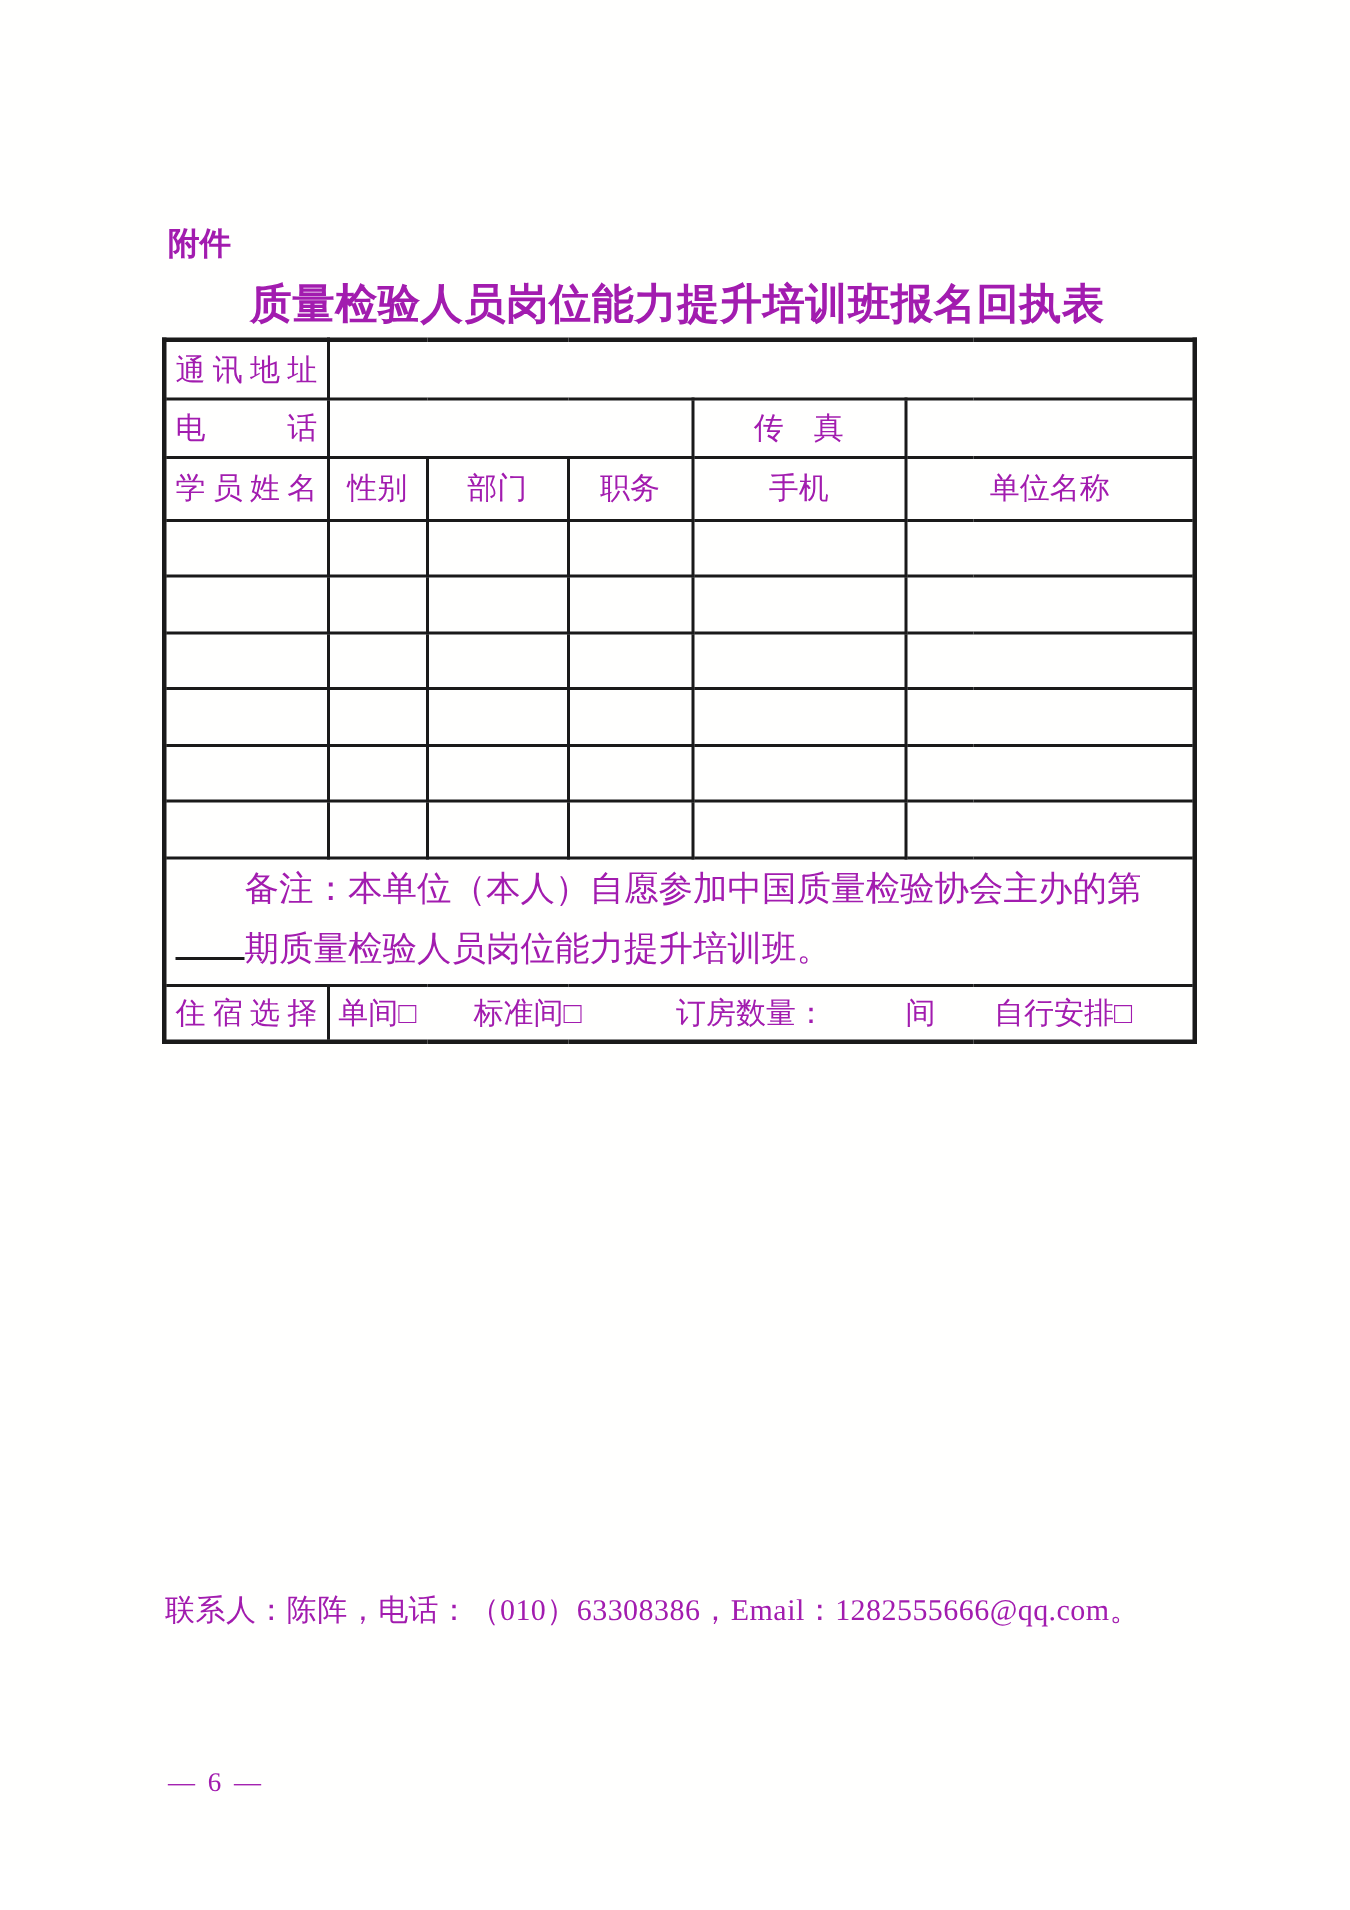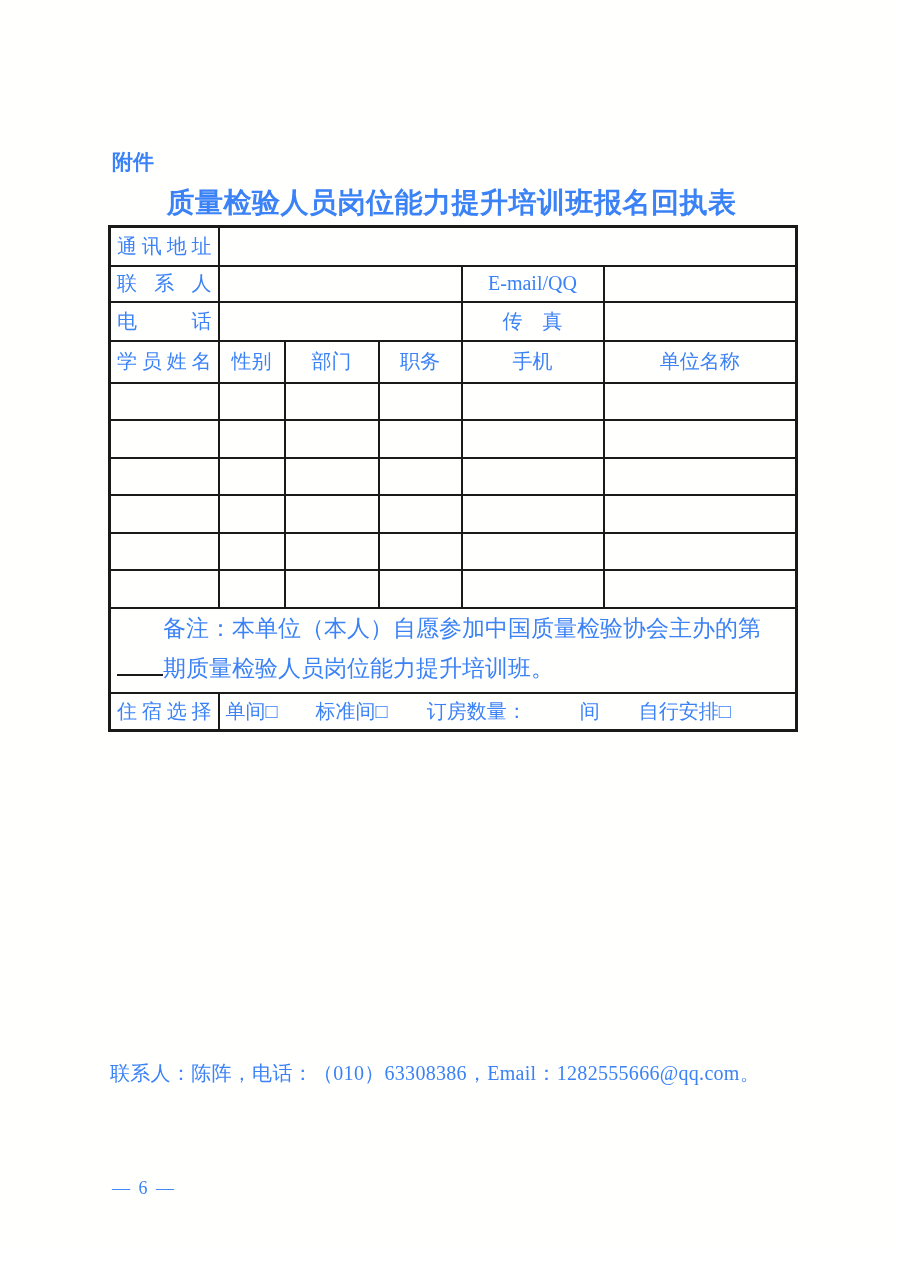--- a/index.html
+++ b/index.html
@@ -2,21 +2,21 @@
 <html><head>
 <meta charset="utf-8">
 <style>
   html, body { margin:0; padding:0; background:#ffffff; }
   .page {
     position: relative;
     width: 900px;
     height: 1246px;
     background: #fffffe;
     font-family: "Liberation Serif", serif;
-    color: #3b82f6;
+    color: #a21caf;
     overflow: hidden;
   }
   .attachment-label {
     position: absolute;
     left: 112px; top: 148px;
     font-family: "Liberation Sans", sans-serif;
     font-size: 21px;
     font-weight: bold;
   }
   .doc-title {
@@ -68,21 +68,21 @@
   .blank-underline {
     display: inline-block;
     width: 46px;
     height: 1em;
     border-bottom: 2px solid #1a1a1a;
     vertical-align: baseline;
   }
   td.accom-cell { padding-left: 10px; }
   .accom-opt { display: inline-block; white-space: nowrap; }
   .accom-opt + .accom-opt.g1 { margin-left: 33px; }
-  .accom-opt.g2 { margin-left: 34px; }
+  .accom-opt.g2 { margin-left: 58px; }
   .accom-opt.g3 { margin-left: 48px; }
   .accom-opt.g4 { margin-left: 34px; }
   td.focus-cell { vertical-align: top; padding: 8px 10px 0 8px; font-size: 21px; }
   td.decl-cell { vertical-align: top; padding: 0; font-size: 21px; }
   .decl-statement { margin: 13px 0 0 32px; }
   .decl-seal { margin: 19px 0 0 294px; }
   .decl-sign { margin: 17px 0 0 294px; }
   .decl-date {
     margin-top: 11px;
     text-align: right;
@@ -125,28 +125,20 @@
 
     <tbody>
 
     <tr class="r-mid">
       <td class="lbl">
         <div class="j">通讯地址</div>
       </td>
       <td colspan="7"></td>
     </tr>
 
-    <tr class="r-thin">
-      <td class="lbl">
-        <div class="j">联系人</div>
-      </td>
-      <td colspan="3"></td>
-      <td colspan="2" class="ctr">E-mail/QQ</td>
-      <td colspan="2"></td>
-    </tr>
 
     <tr class="r-mid">
       <td class="lbl">
         <div class="j">电话</div>
       </td>
       <td colspan="3"></td>
       <td colspan="2" class="ctr">传　真</td>
       <td colspan="2"></td>
     </tr>
 

